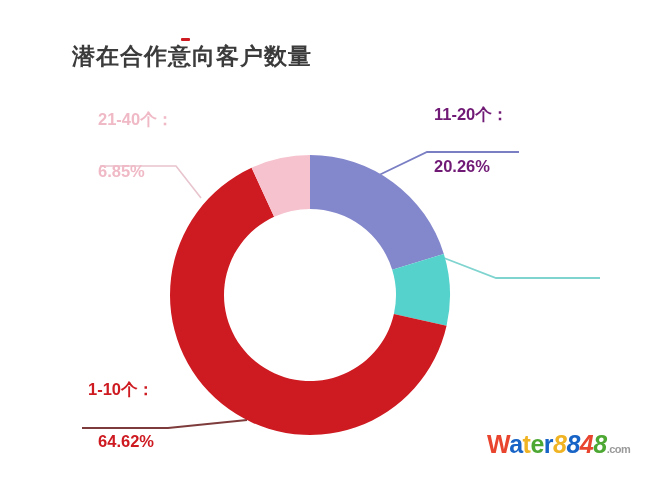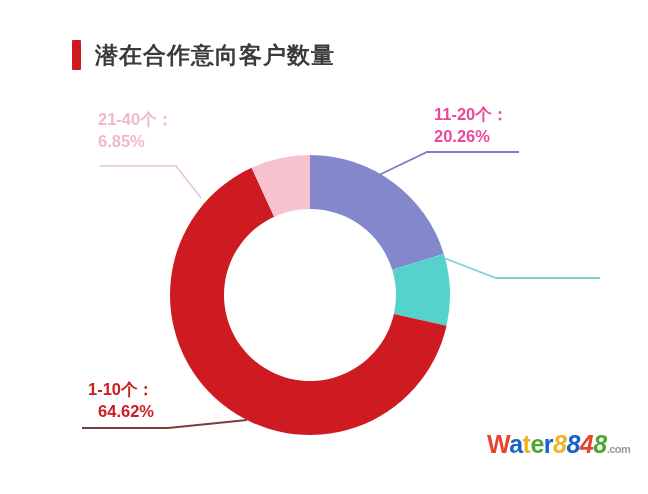--- a/index.html
+++ b/index.html
@@ -22,20 +22,21 @@
   }
 
   
   .title-row {
     position: absolute;
     left: 72px;
     top: 38px;
     display: flex;
     align-items: center;
     height: 34px;
+    flex-direction: column;
   }
   .title-bar {
     width: 9px;
     height: 30px;
     background: #CE1A21;
     border-radius: 1px;
     margin-right: 14px;
   }
   .title-text {
     font-size: 23px;
@@ -63,32 +64,32 @@
 
   
   .label {
     position: absolute;
     font-size: 16.5px;
     font-weight: bold;
     line-height: 1.35;
     white-space: nowrap;
   }
   .label .l1 { display: block; }
-  .label .l2 { display: block; }
+  .label .l2 { display: block; margin-top: 30px; }
 
   .label-pink {
     left: 98px;
     top: 108px;
     color: #F0B9C6;
     text-align: left;
   }
   .label-purple {
     left: 434px;
     top: 103px;
-    color: #ec4899;
+    color: #701a75;
     text-align: left;
   }
   .label-teal {
     left: 487px;
     top: 285px;
     color: #6ACFCB;
     text-align: left;
   }
   .label-red {
     left: 88px;

